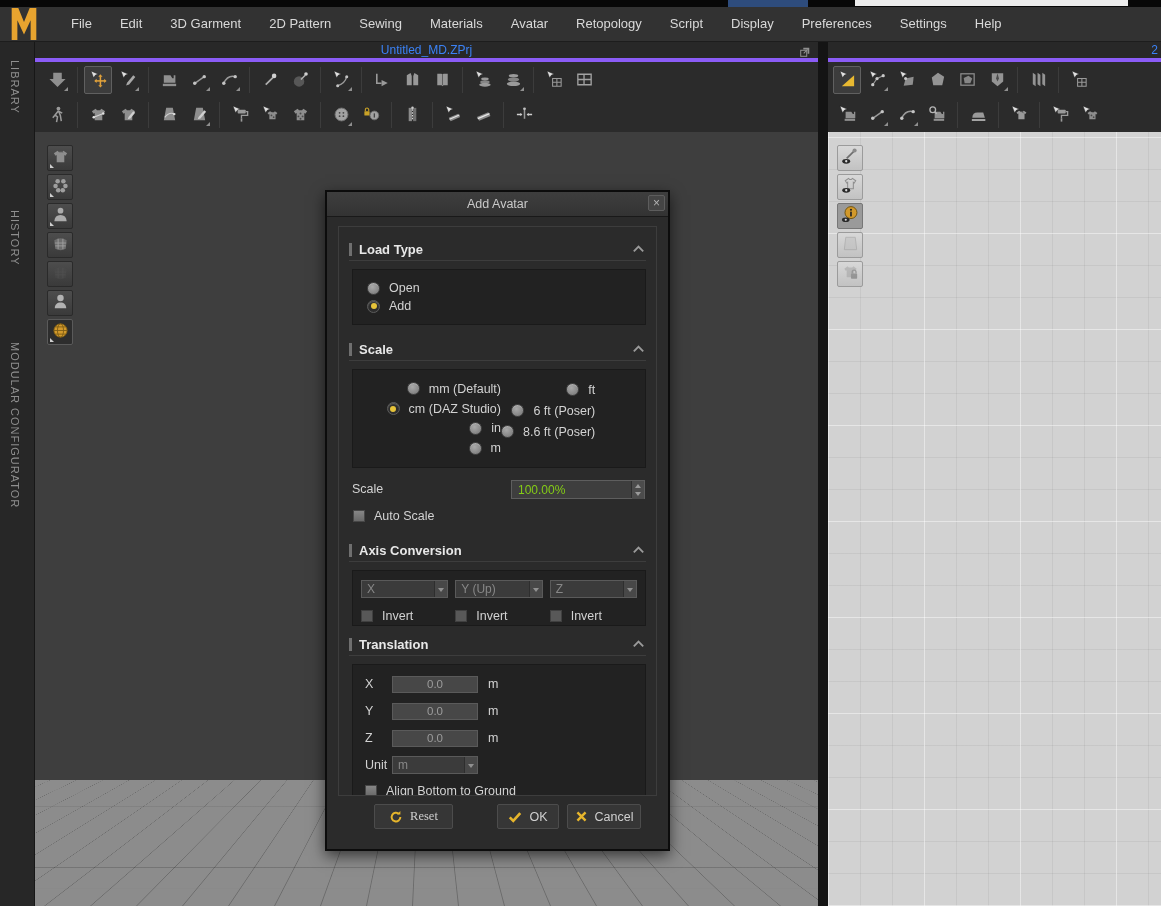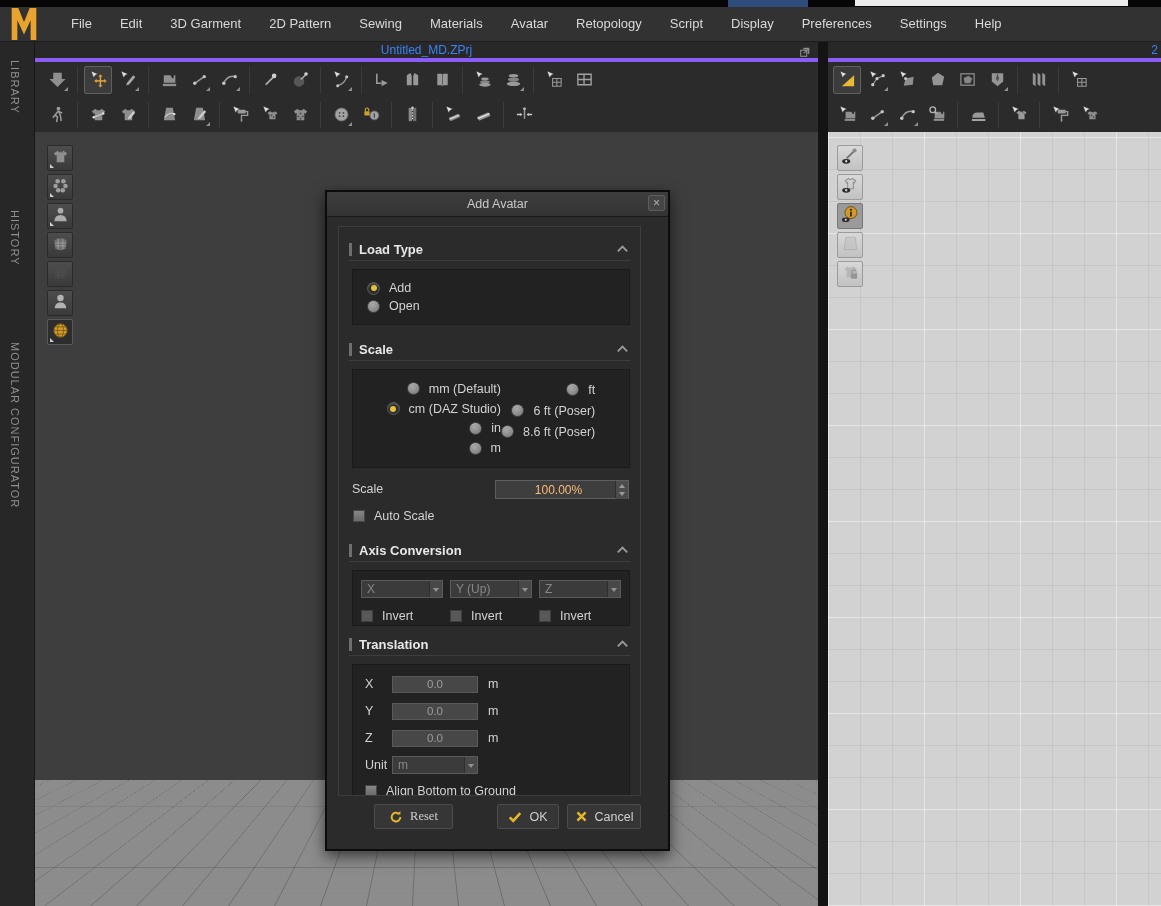--- a/index.html
+++ b/index.html
@@ -70,21 +70,21 @@
   .vb.more-l::after { content:""; position:absolute; left:2px; bottom:2px;
         border-right:4px solid transparent; border-bottom:4px solid #cfcfcf; }
 
   
   .dialog { position:absolute; left:325px; top:190px; width:345px; height:661px;
             background:#2b2b2b; border:2px solid #0c0c0c; box-shadow:0 5px 14px rgba(0,0,0,.6); }
   .dlg-header { height:25px; background:linear-gradient(#3e3e3e,#333); border-bottom:1px solid #191919;
             display:flex; align-items:center; justify-content:center; color:#c9c9c9; font-size:12.5px; position:relative; }
   .dlg-close { position:absolute; right:3px; top:3px; width:17px; height:16px; background:#454545;
             border:1px solid #5d5d5d; border-radius:2px; color:#b3b3b3; font-size:12px; line-height:14px; text-align:center; }
-  .dlg-body { position:absolute; left:11px; right:27px; top:34px; height:570px;
+  .dlg-body { position:absolute; left:11px; right:11px; top:34px; height:570px;
             border:1px solid #3d3d3d; padding:12px 10px; overflow:hidden; }
   .sect-h { display:flex; align-items:center; height:22px; border-bottom:1px solid #3d3d3d; margin-bottom:8px; }
   .sect-h .mark { width:3px; height:13px; background:#6f6f6f; margin-right:7px; }
   .sect-h .t { font-size:13px; font-weight:bold; color:#e8e8e8; flex:1; }
   .panel { background:#222; border:1px solid #1a1a1a; margin-left:3px; }
 
   .p-load { height:56px; margin-bottom:14px; padding:9px 14px; display:flex; flex-direction:column; justify-content:space-between; }
   .rrow { display:flex; align-items:center; height:18px; }
   .radio { width:13px; height:13px; border-radius:50%; flex:none;
            background:radial-gradient(circle at 40% 35%, #a9a9a9, #747474); border:1px solid #454545;
@@ -94,21 +94,21 @@
   .rrow .lb, .crow .lb { margin-left:9px; font-size:12.5px; color:#d2d2d2; }
 
   .p-scale { height:99px; margin-bottom:11px; padding:9px 14px; display:flex; }
   .scol { display:flex; flex-direction:column; justify-content:flex-start;align-items:flex-end; }
   .scol .rrow { height:21px; }
   .scol.c1 { width:134px; }
 
   .scale-row { display:flex; align-items:center; height:20px; margin:0 1px 8px 3px; }
   .scale-row .lbl { font-size:12.5px; color:#d2d2d2; }
   .numwrap { margin-left:auto; display:flex; width:134px; height:19px; border:1px solid #5e5e5e; background:#3e3e3e; }
-  .numwrap .val { flex:1; font-size:12px; color:#fdba74; padding:2px 0 0 6px;text-align:center; }
+  .numwrap .val { flex:1; font-size:12px; color:#84cc16; padding:2px 0 0 6px; }
   .spin { width:13px; display:flex; flex-direction:column; border-left:1px solid #2e2e2e; }
   .spin i { flex:1; background:#4c4c4c; display:flex; align-items:center; justify-content:center; }
   .spin i.up::after { content:""; border:3px solid transparent; border-bottom:4px solid #9a9a9a; margin-bottom:2px; }
   .spin i.dn::after { content:""; border:3px solid transparent; border-top:4px solid #9a9a9a; margin-top:2px; }
 
   .crow { display:flex; align-items:center; height:18px; margin:0 0 15px 4px; }
   .cb { width:12px; height:12px; flex:none; background:linear-gradient(#868686,#696969); border:1px solid #474747; }
   .cb.dis { background:#585858; border-color:#404040; }
 
   .p-axis { height:56px; margin-bottom:8px; padding:9px 8px; display:flex; gap:7px; }
@@ -744,26 +744,26 @@
 
       <div class="sect-h">
         <span class="mark"></span>
         <span class="t">Load Type</span>
         <svg viewBox="0 0 16 16" width="15" height="15">
             <path d="M3 10l5-5 5 5" stroke="#9a9a9a" stroke-width="2" fill="none"></path>
           </svg>
       </div>
       <div class="panel p-load">
         <label class="rrow">
+          <span class="radio"></span>
+          <span class="lb">Open</span>
+        </label>
+        <label class="rrow">
           <span class="radio on"></span>
           <span class="lb">Add</span>
-        </label>
-        <label class="rrow">
-          <span class="radio"></span>
-          <span class="lb">Open</span>
         </label>
       </div>
 
       <div class="sect-h">
         <span class="mark"></span>
         <span class="t">Scale</span>
         <svg viewBox="0 0 16 16" width="15" height="15">
             <path d="M3 10l5-5 5 5" stroke="#9a9a9a" stroke-width="2" fill="none"></path>
           </svg>
       </div>

